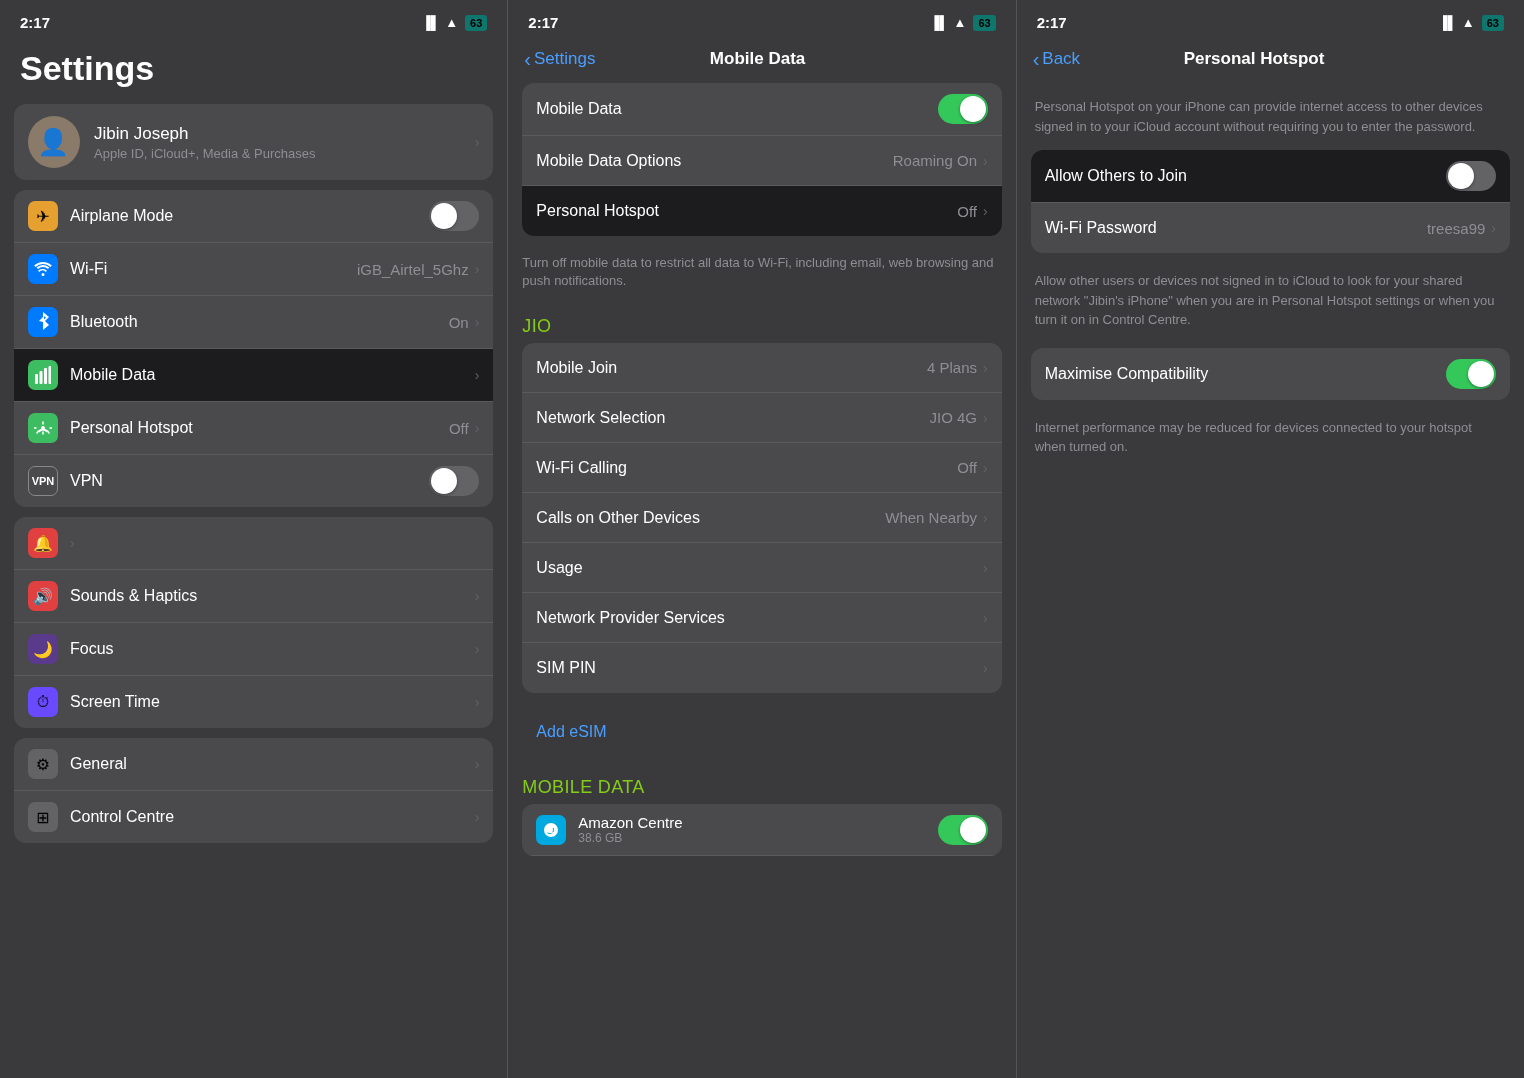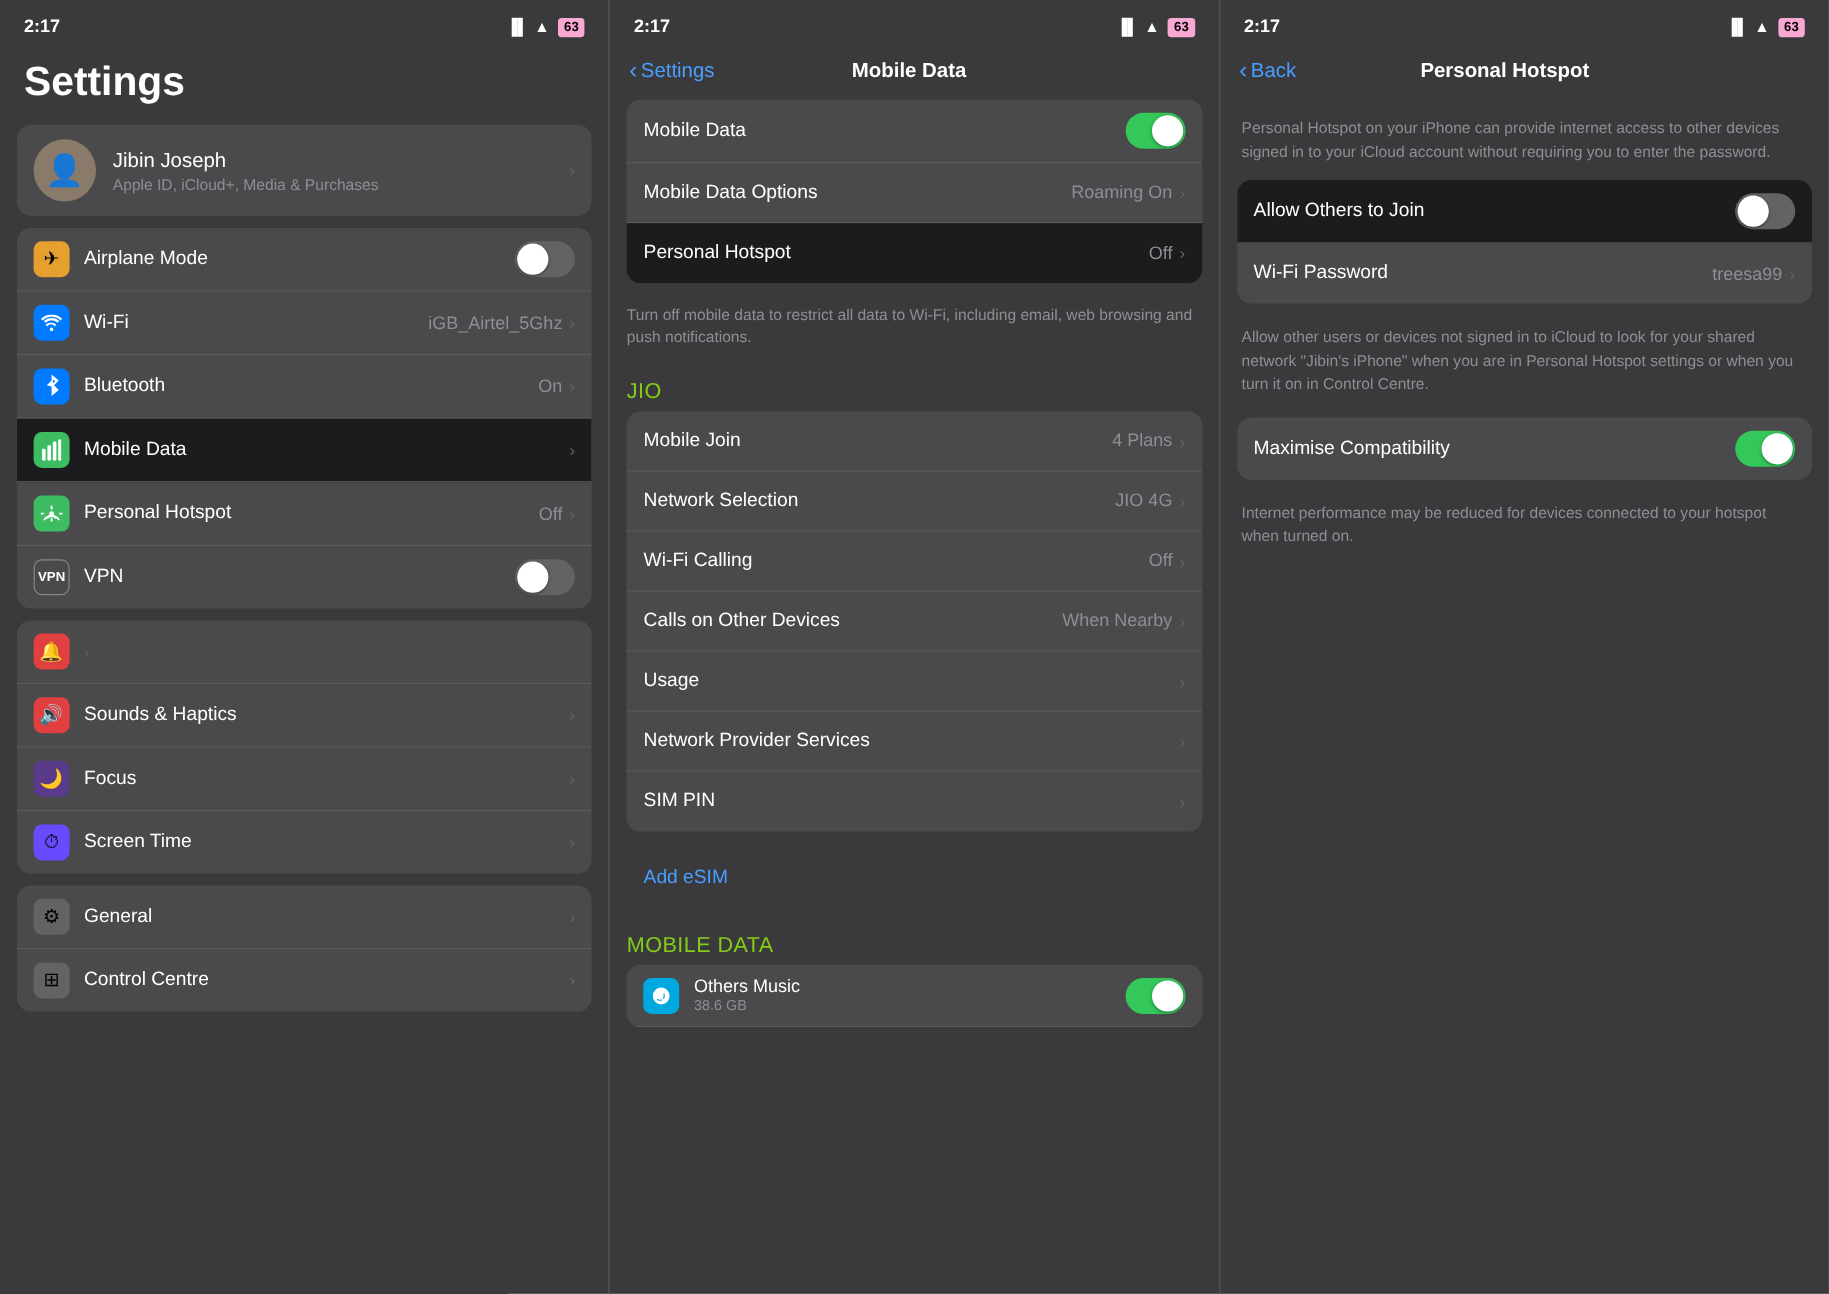--- a/index.html
+++ b/index.html
@@ -38,21 +38,21 @@
     }
     .status-icons {
       display: flex;
       align-items: center;
       gap: 5px;
       font-size: 13px;
     }
     .battery-icon {
       display: flex;
       align-items: center;
-      background: #f9a8d4;
+      background: #0f766e;
       border-radius: 3px;
       padding: 2px 5px;
       font-size: 11px;
       font-weight: 700;
       color: #000;
       margin-left: 2px;
     }
 
     
     .nav-bar {
@@ -477,21 +477,21 @@
 
     <div class="section-header">MOBILE DATA</div>
     <div class="settings-group">
       <div class="app-row">
         <div class="app-icon">
           <svg width="18" height="18" viewBox="0 0 18 18" fill="white">
             <path d="M9 2a7 7 0 100 14A7 7 0 009 2zm1 10.5c-.6.3-1.3.5-2 .5-1.1 0-2.1-.4-2.8-1.1l.7-.7c.5.6 1.3.9 2.1.9.5 0 1-.1 1.4-.3l.6.7zm1.5-1.4c-.2.2-.4.4-.6.5l-.7-.7c.2-.1.4-.3.5-.5.1-.2.2-.5.2-.8V7h1v2.6c0 .6-.2 1.1-.4 1.5z"></path>
           </svg>
         </div>
         <div class="app-info">
-          <div class="app-name">Others Music</div>
+          <div class="app-name">Amazon Centre</div>
           <div class="app-size">38.6 GB</div>
         </div>
         <div class="toggle on row-toggle"></div>
       </div>
     </div>
   </div>
 </div>
 
 <div class="phone-panel">
 

